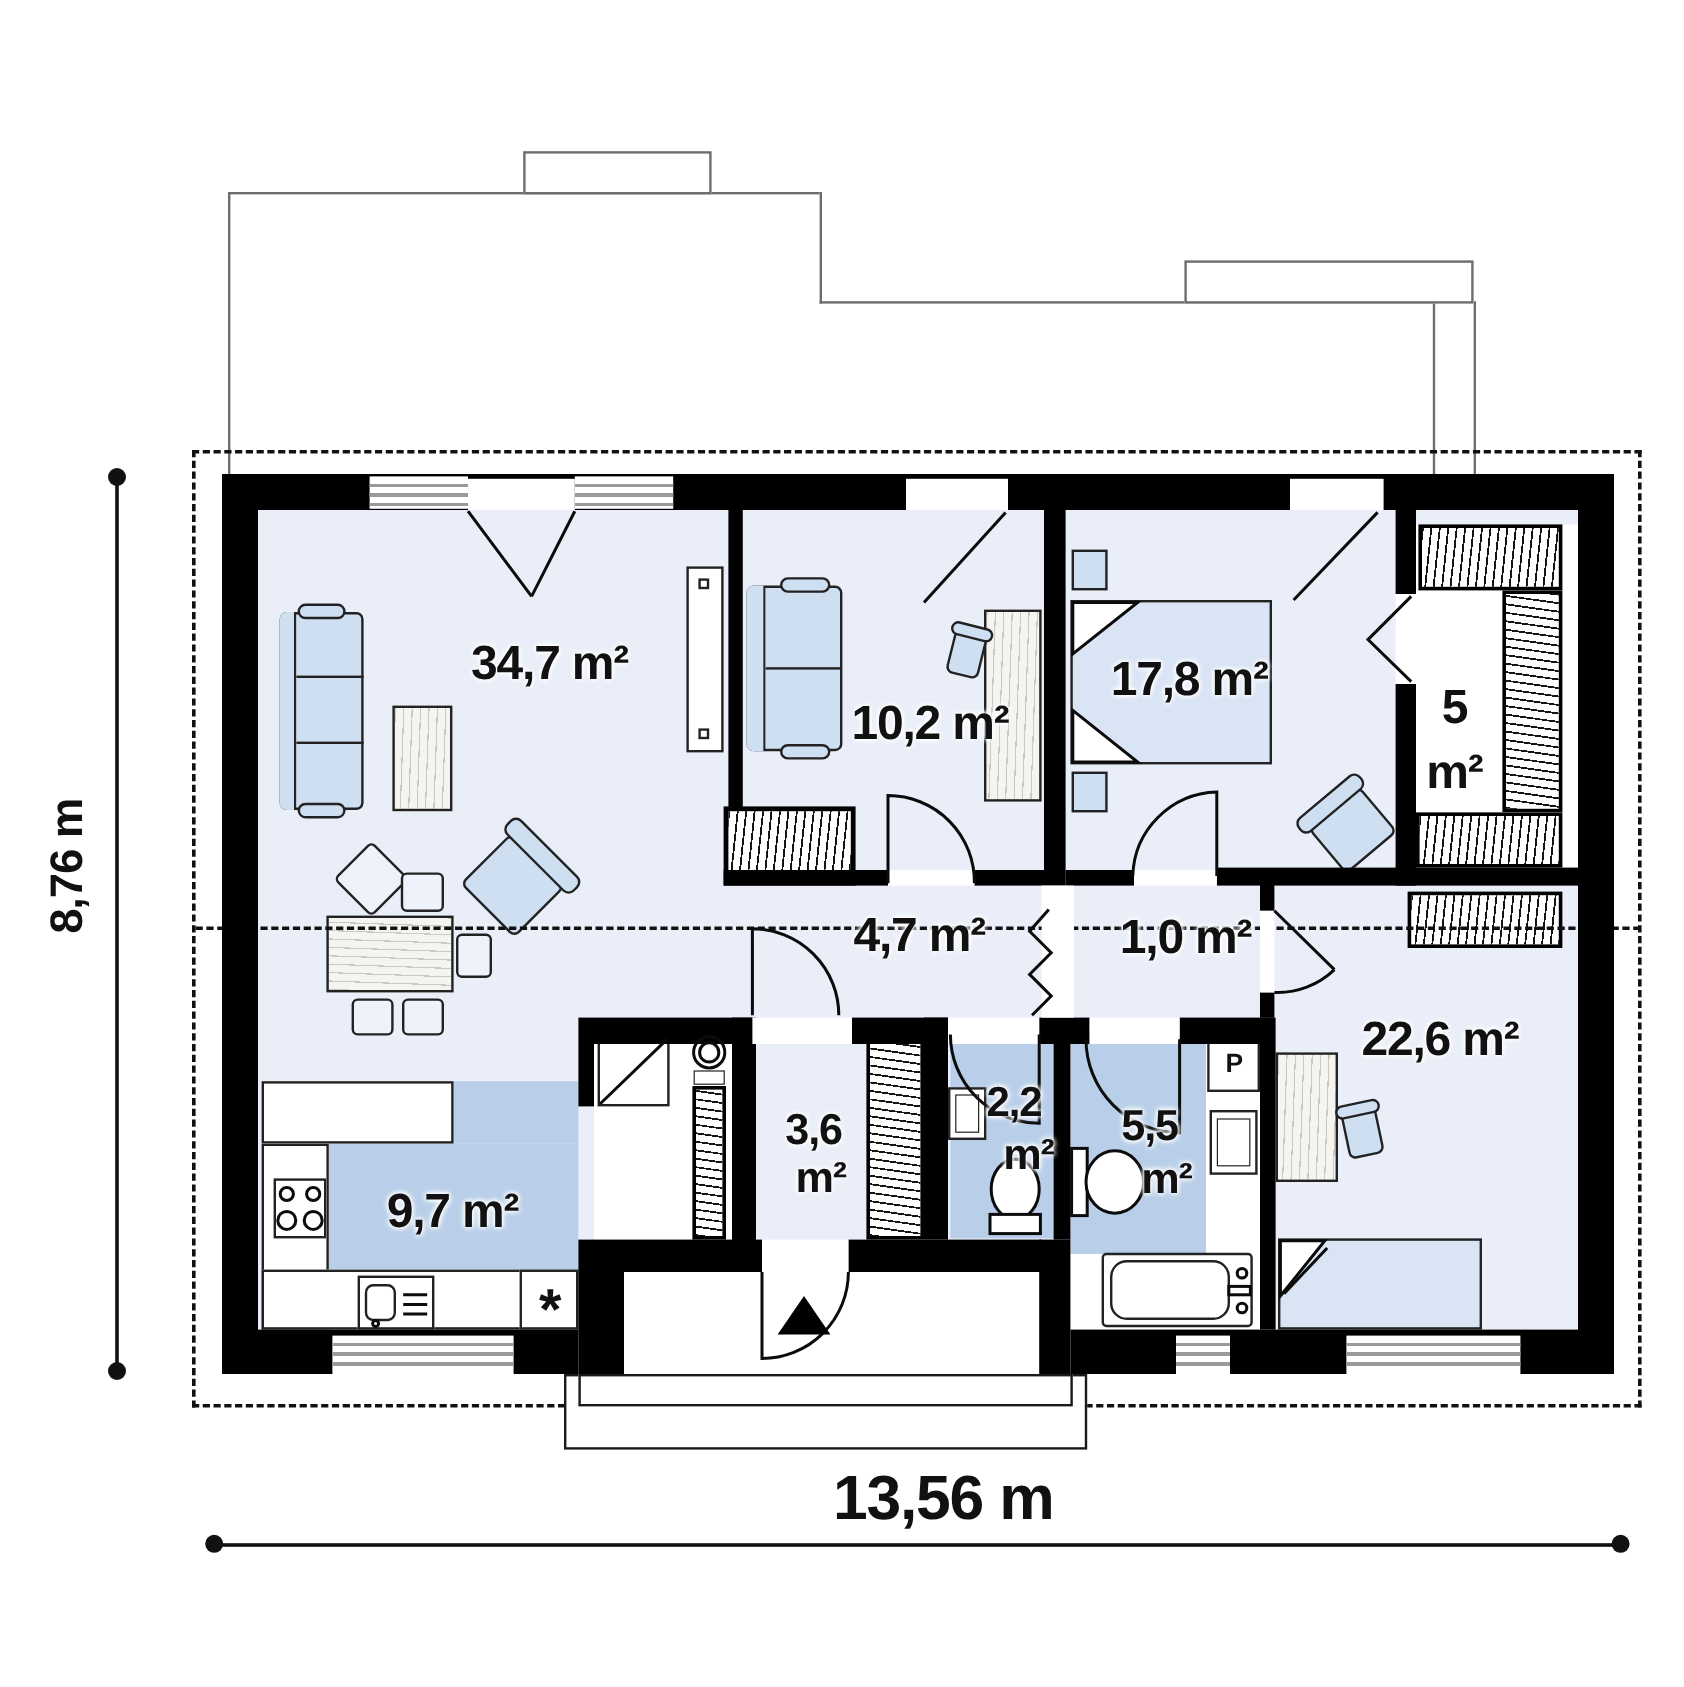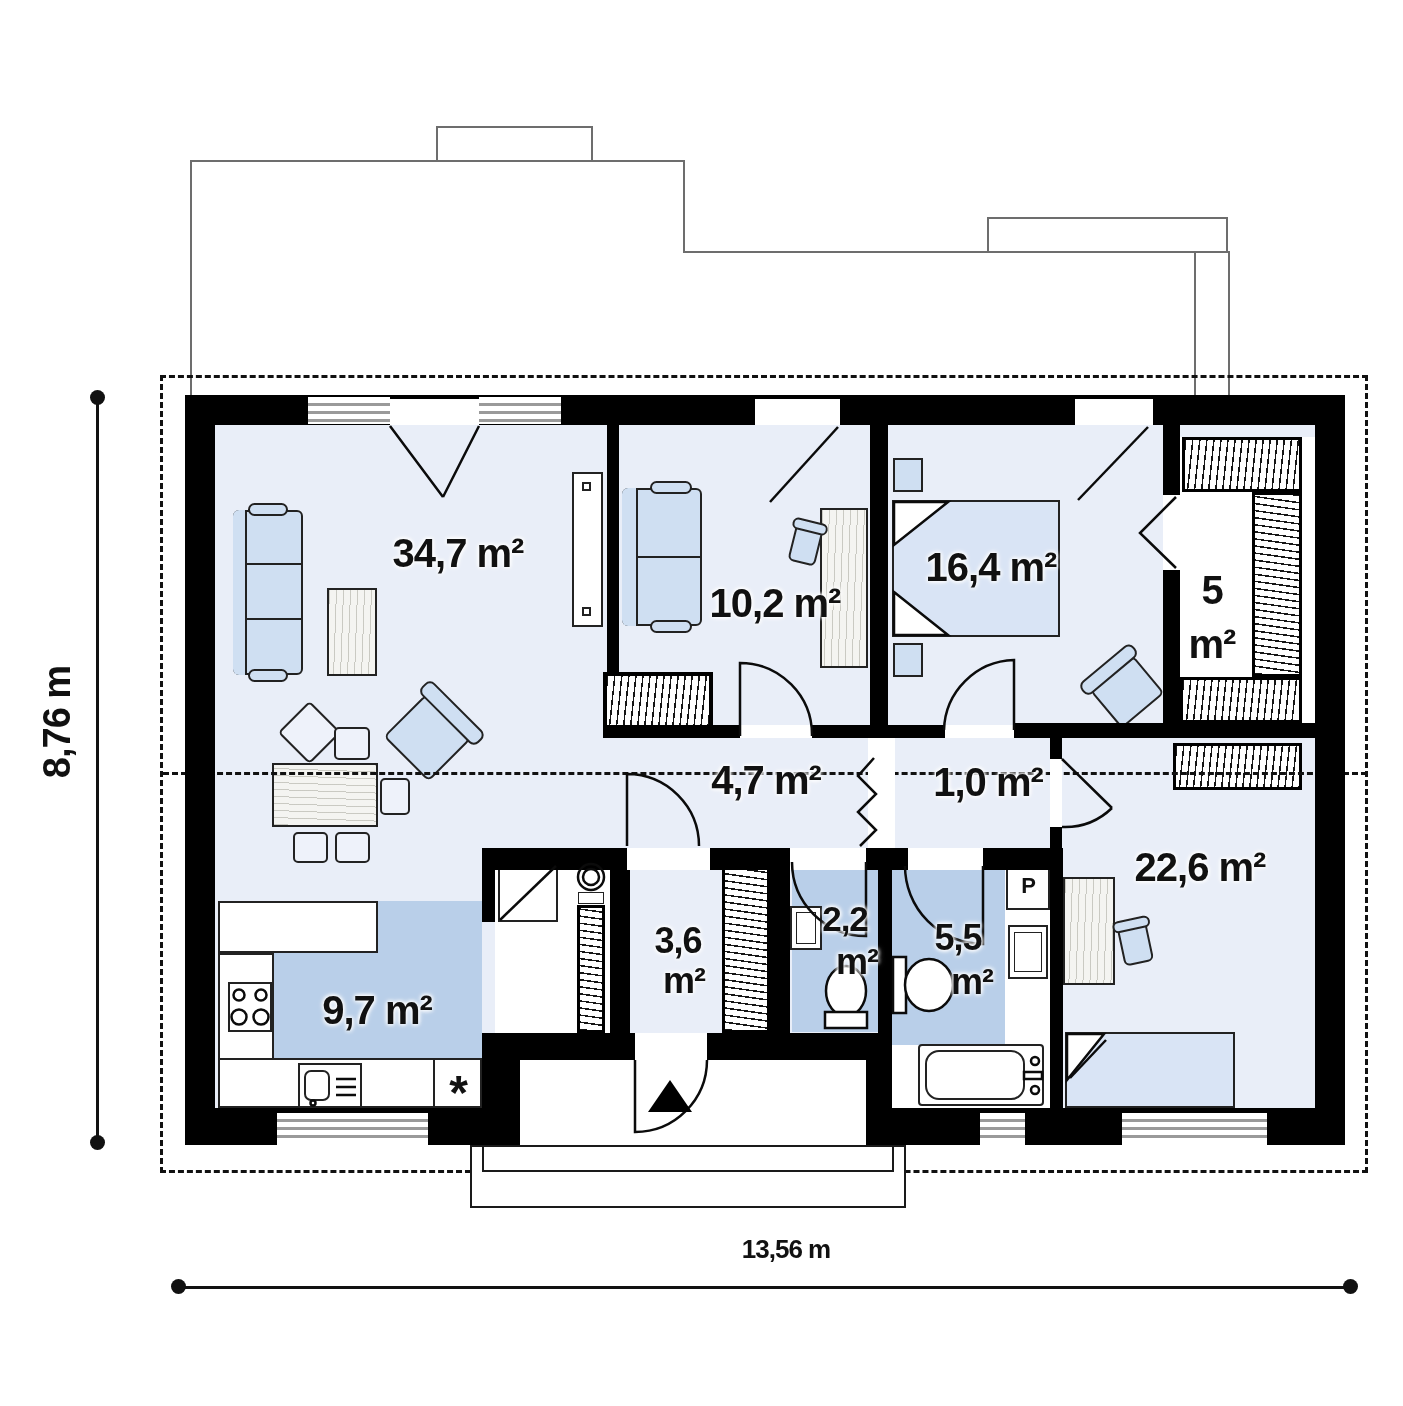--- a/index.html
+++ b/index.html
@@ -52,21 +52,21 @@
   <div class="dashbox" style="left:160px;top:375px;width:1208px;height:798px"></div>
 
   <div style="left:96px;top:397px;width:3px;height:745px;background:var(--ink)"></div>
   <div class="dot" style="left:90px;top:390px"></div>
   <div class="dot" style="left:90px;top:1135px"></div>
   <div class="lbl" style="left:57px;top:722px;font-size:38px;transform:translate(-50%,-50%) rotate(-90deg)">8,76 m</div>
 
   <div style="left:178px;top:1286px;width:1172px;height:3px;background:var(--ink)"></div>
   <div class="dot" style="left:171px;top:1279px"></div>
   <div class="dot" style="left:1343px;top:1279px"></div>
-  <div class="lbl" style="left:786px;top:1249px;font-size:26px">13,56 m</div>
+  <div class="lbl" style="left:786px;top:1249px;font-size:52px">13,56 m</div>
 
   <div style="left:470px;top:1145px;width:436px;height:63px;background:#fff;border:2px solid #1a1a1a"></div>
   <div style="left:482px;top:1145px;width:412px;height:27px;background:#fff;border:2px solid #1a1a1a"></div>
 
   <div class="fl" style="left:215px;top:425px;width:1100px;height:683px"></div>
 
   <div class="bz" style="left:377px;top:901px;width:105px;height:52px"></div>
   <div class="bz" style="left:273px;top:953px;width:209px;height:105px"></div>
   <div class="bz" style="left:792px;top:862px;width:86px;height:170px"></div>
   <div class="bz" style="left:892px;top:862px;width:113px;height:183px"></div>
@@ -252,21 +252,21 @@
       <path d="M894,502 L948,502 L894,545 Z"></path>
       <path d="M894,592 L948,635 L894,635 Z"></path>
       <path d="M1067,1034 L1104,1034 L1067,1080 Z"></path>
     </g>
     <path d="M1070,1078 L1106,1040" stroke="#0b0b0b" stroke-width="2.5" fill="none"></path>
     <polygon points="648,1112 670,1080 692,1112" fill="#000"></polygon>
   </svg>
 
   <div class="lbl" style="left:458px;top:553px;font-size:40px">34,7 m²</div>
   <div class="lbl" style="left:775px;top:603px;font-size:40px">10,2 m²</div>
-  <div class="lbl" style="left:991px;top:567px;font-size:40px">16,4 m²</div>
+  <div class="lbl" style="left:991px;top:567px;font-size:40px">17,8 m²</div>
   <div class="lbl" style="left:1212px;top:590px;font-size:40px">5</div>
   <div class="lbl" style="left:1212px;top:644px;font-size:40px">m²</div>
   <div class="lbl" style="left:766px;top:780px;font-size:40px">4,7 m²</div>
   <div class="lbl" style="left:988px;top:782px;font-size:40px">1,0 m²</div>
   <div class="lbl" style="left:1200px;top:867px;font-size:40px">22,6 m²</div>
   <div class="lbl" style="left:377px;top:1010px;font-size:40px">9,7 m²</div>
   <div class="lbl" style="left:678px;top:941px;font-size:36px">3,6</div>
   <div class="lbl" style="left:684px;top:981px;font-size:36px">m²</div>
   <div class="lbl" style="left:845px;top:919px;font-size:35px">2,2</div>
   <div class="lbl" style="left:857px;top:962px;font-size:36px">m²</div>

